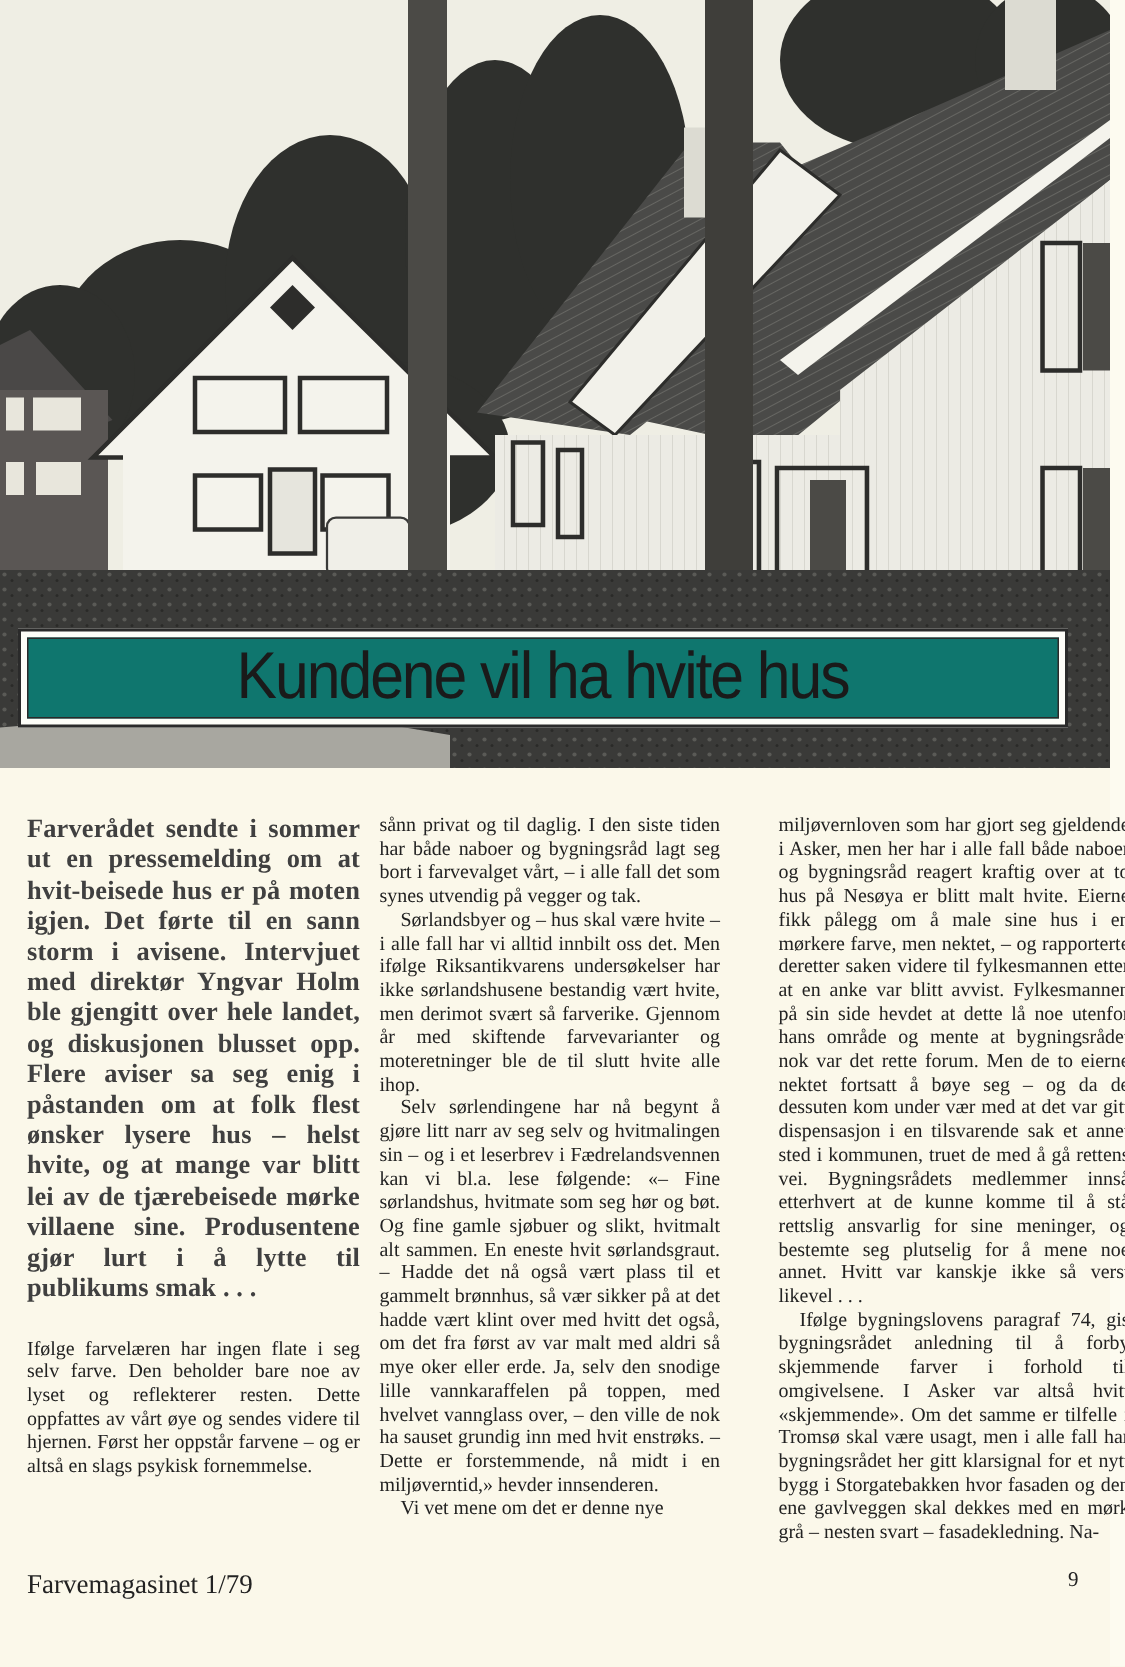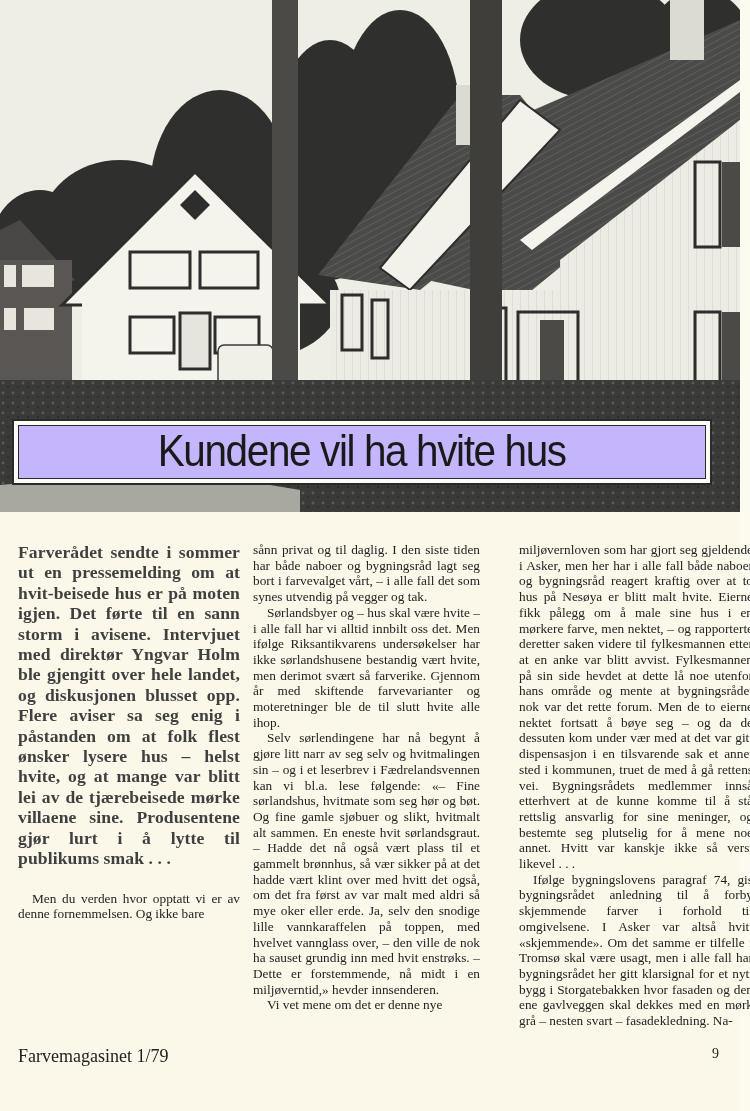--- a/index.html
+++ b/index.html
@@ -16,21 +16,21 @@
       background: #e9e7dc; overflow: hidden;
     }
     .photo svg { position: absolute; left: 0; top: 0; }
     
     .banner {
       position: absolute; left: 12px; top: 419px; width: 700px; height: 66px;
       background: #fdfdf8; border: 2px solid #2a2a2a; padding: 4px;
     }
     .banner-inner {
       width: 100%; height: 100%;
-      background: #c4b5fd; border: 1.5px solid #2a2a2a;
+      background: #0f766e; border: 1.5px solid #2a2a2a;
       display: flex; align-items: center; justify-content: center;
     }
     .banner-title {
       font-family: "Liberation Sans", "DejaVu Sans", sans-serif;
       font-size: 44px; font-weight: 400; color: #1a1a1a;
       letter-spacing: -1.5px; transform: scaleX(0.92);
       line-height: 1; margin-top: -2px;
     }
     
     .col {
@@ -155,21 +155,21 @@
 <div class="page-edge"></div>
 
 <div class="banner">
   <div class="banner-inner">
     <h1 class="banner-title">Kundene vil ha hvite hus</h1>
   </div>
 </div>
 
 <div class="col col1">
   <p class="lead">Farverådet sendte i sommer ut en pressemelding om at hvit-beisede hus er på moten igjen. Det førte til en sann storm i avisene. Intervjuet med direktør Yngvar Holm ble gjengitt over hele landet, og diskusjonen blusset opp. Flere aviser sa seg enig i påstanden om at folk flest ønsker lysere hus – helst hvite, og at mange var blitt lei av de tjærebeisede mørke villaene sine. Produsentene gjør lurt i å lytte til publikums smak . . .</p>
-  <p class="para indent">Men du verden hvor opptatt vi er av denne fornemmelsen. Og ikke bare</p>
+  <p class="para">Ifølge farvelæren har ingen flate i seg selv farve. Den beholder bare noe av lyset og reflekterer resten. Dette oppfattes av vårt øye og sendes videre til hjernen. Først her oppstår farvene – og er altså en slags psykisk fornemmelse.</p>
 </div>
 
 <div class="col col2">
   <p class="para">sånn privat og til daglig. I den siste tiden har både naboer og bygningsråd lagt seg bort i farvevalget vårt, – i alle fall det som synes utvendig på vegger og tak.</p>
   <p class="para indent">Sørlandsbyer og – hus skal være hvite – i alle fall har vi alltid innbilt oss det. Men ifølge Riksantikvarens undersøkelser har ikke sørlandshusene bestandig vært hvite, men derimot svært så farverike. Gjennom år med skiftende farvevarianter og moteretninger ble de til slutt hvite alle ihop.</p>
   <p class="para indent">Selv sørlendingene har nå begynt å gjøre litt narr av seg selv og hvitmalingen sin – og i et leserbrev i Fædrelandsvennen kan vi bl.a. lese følgende: «– Fine sørlandshus, hvitmate som seg hør og bøt. Og fine gamle sjøbuer og slikt, hvitmalt alt sammen. En eneste hvit sørlandsgraut. – Hadde det nå også vært plass til et gammelt brønnhus, så vær sikker på at det hadde vært klint over med hvitt det også, om det fra først av var malt med aldri så mye oker eller erde. Ja, selv den snodige lille vannkaraffelen på toppen, med hvelvet vannglass over, – den ville de nok ha sauset grundig inn med hvit enstrøks. – Dette er forstemmende, nå midt i en miljøverntid,» hevder innsenderen.</p>
   <p class="para indent">Vi vet mene om det er denne nye</p>
 </div>
 
 <div class="col col3">

